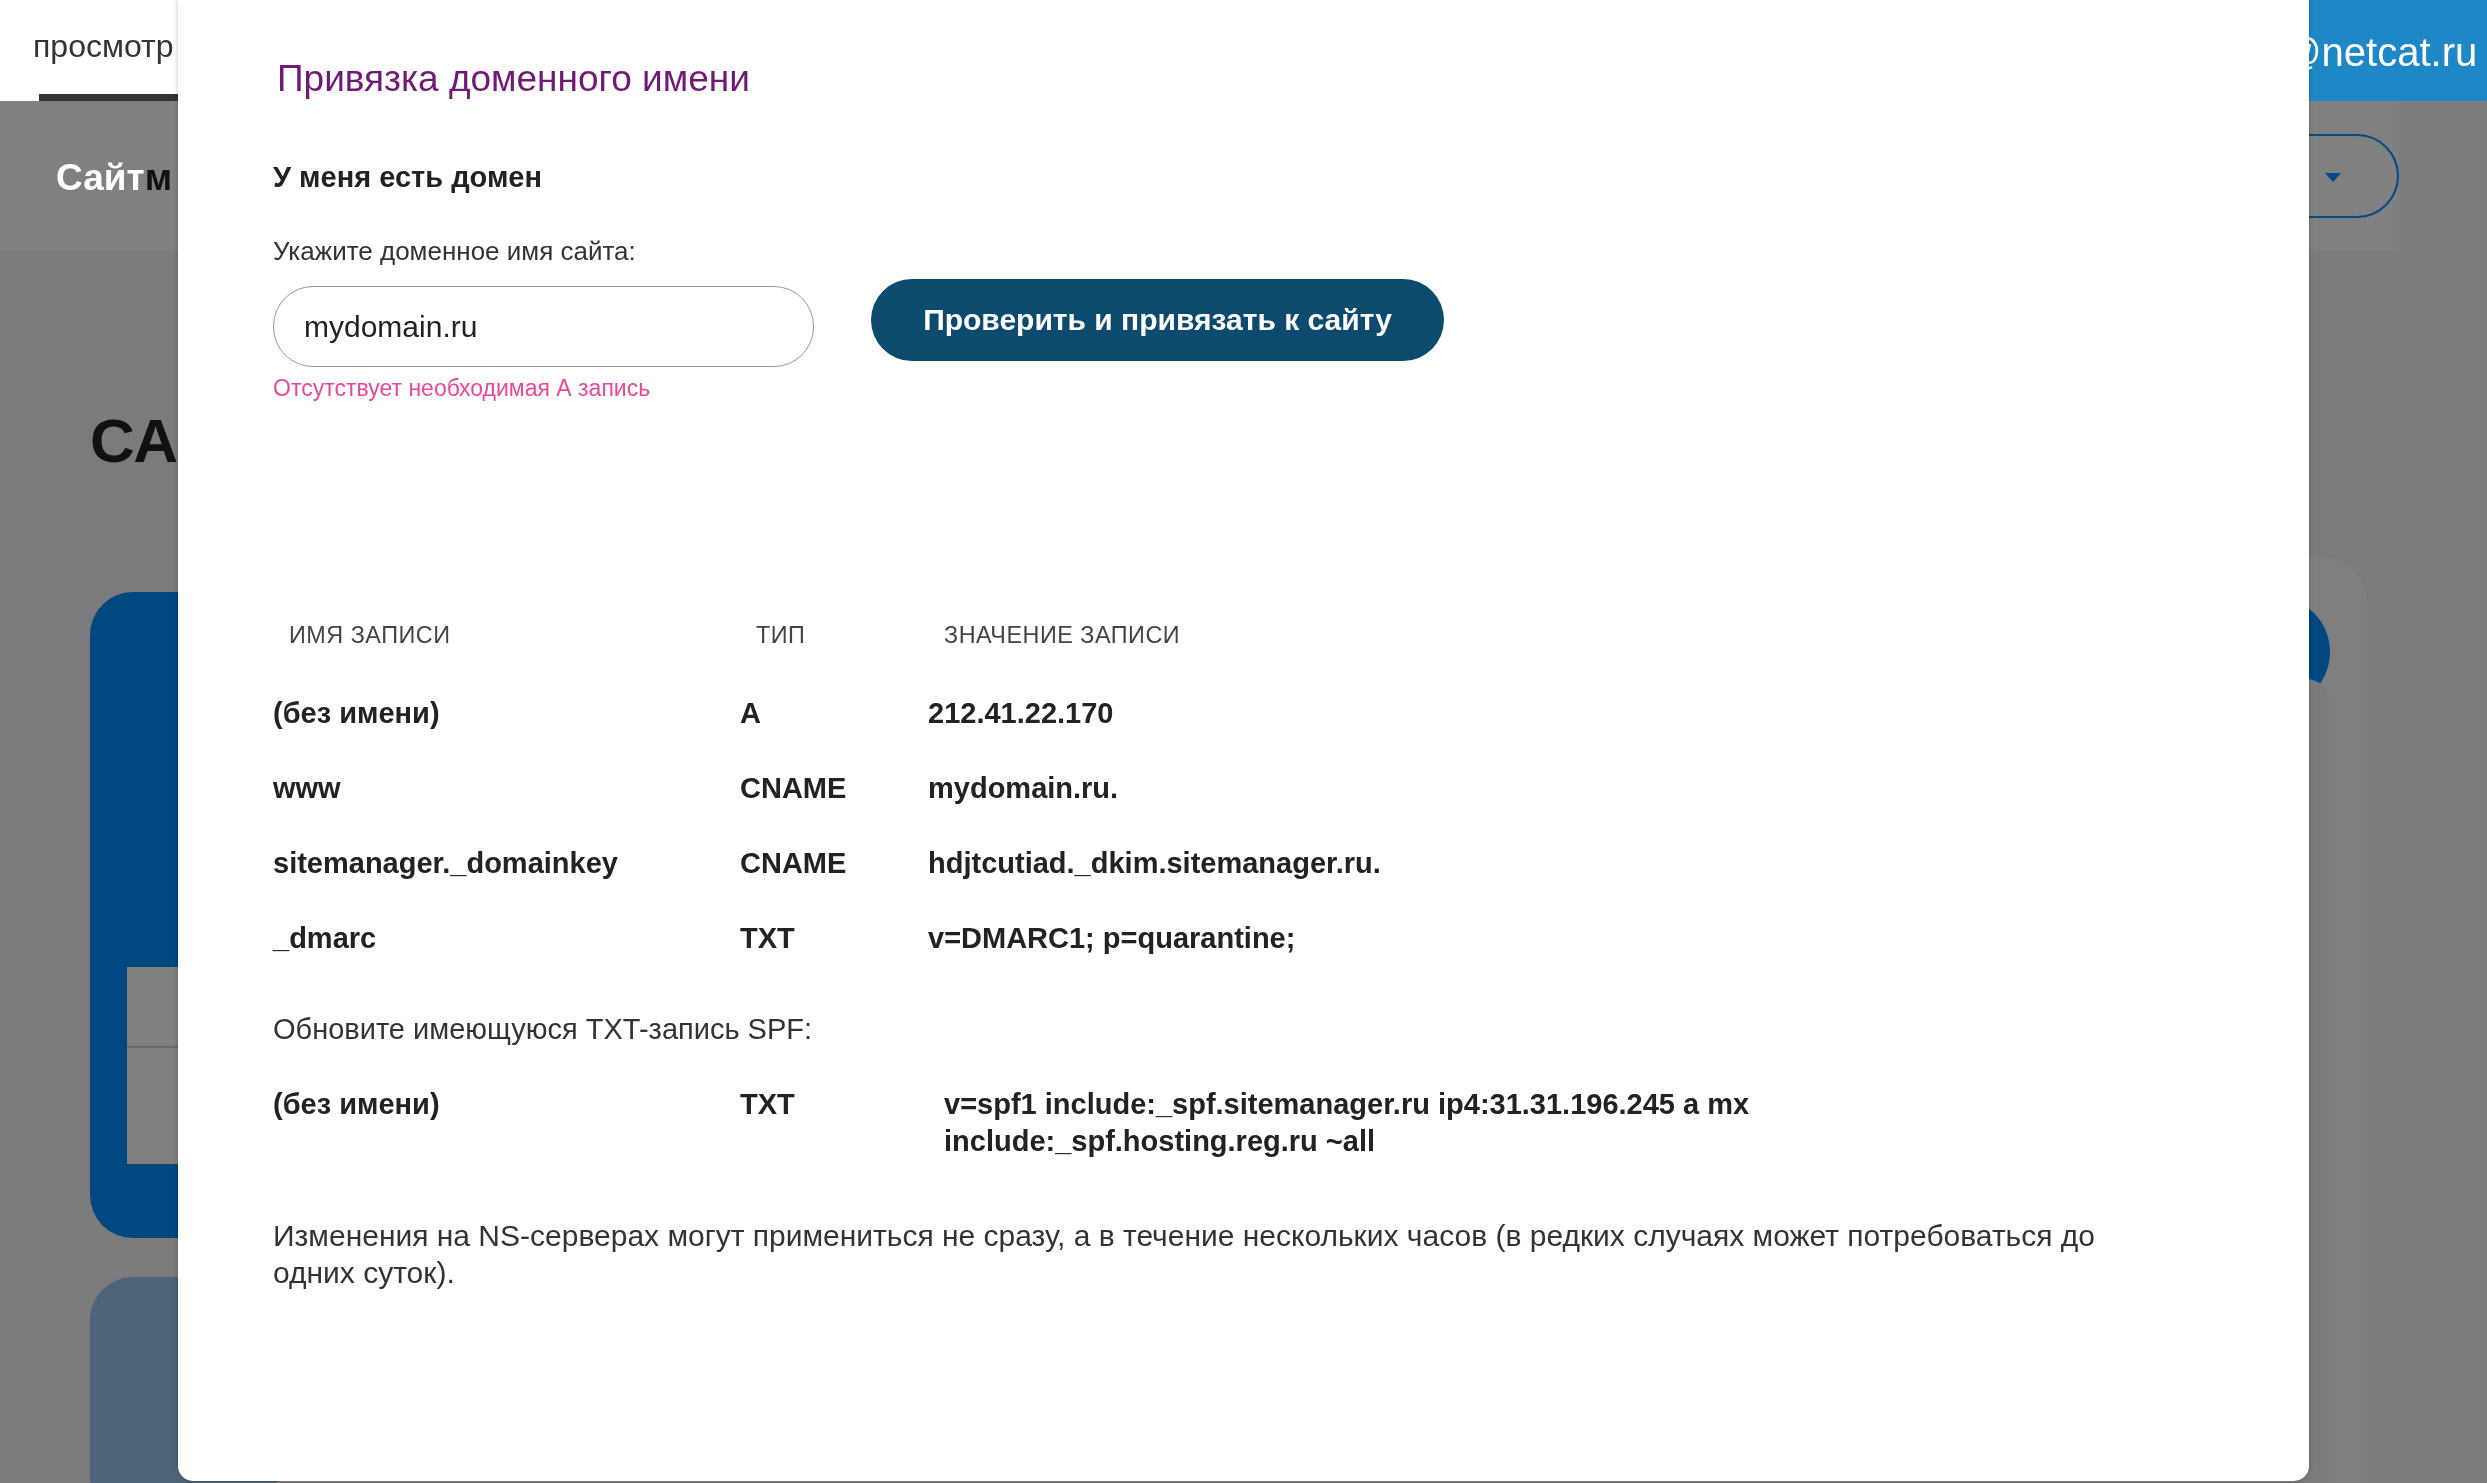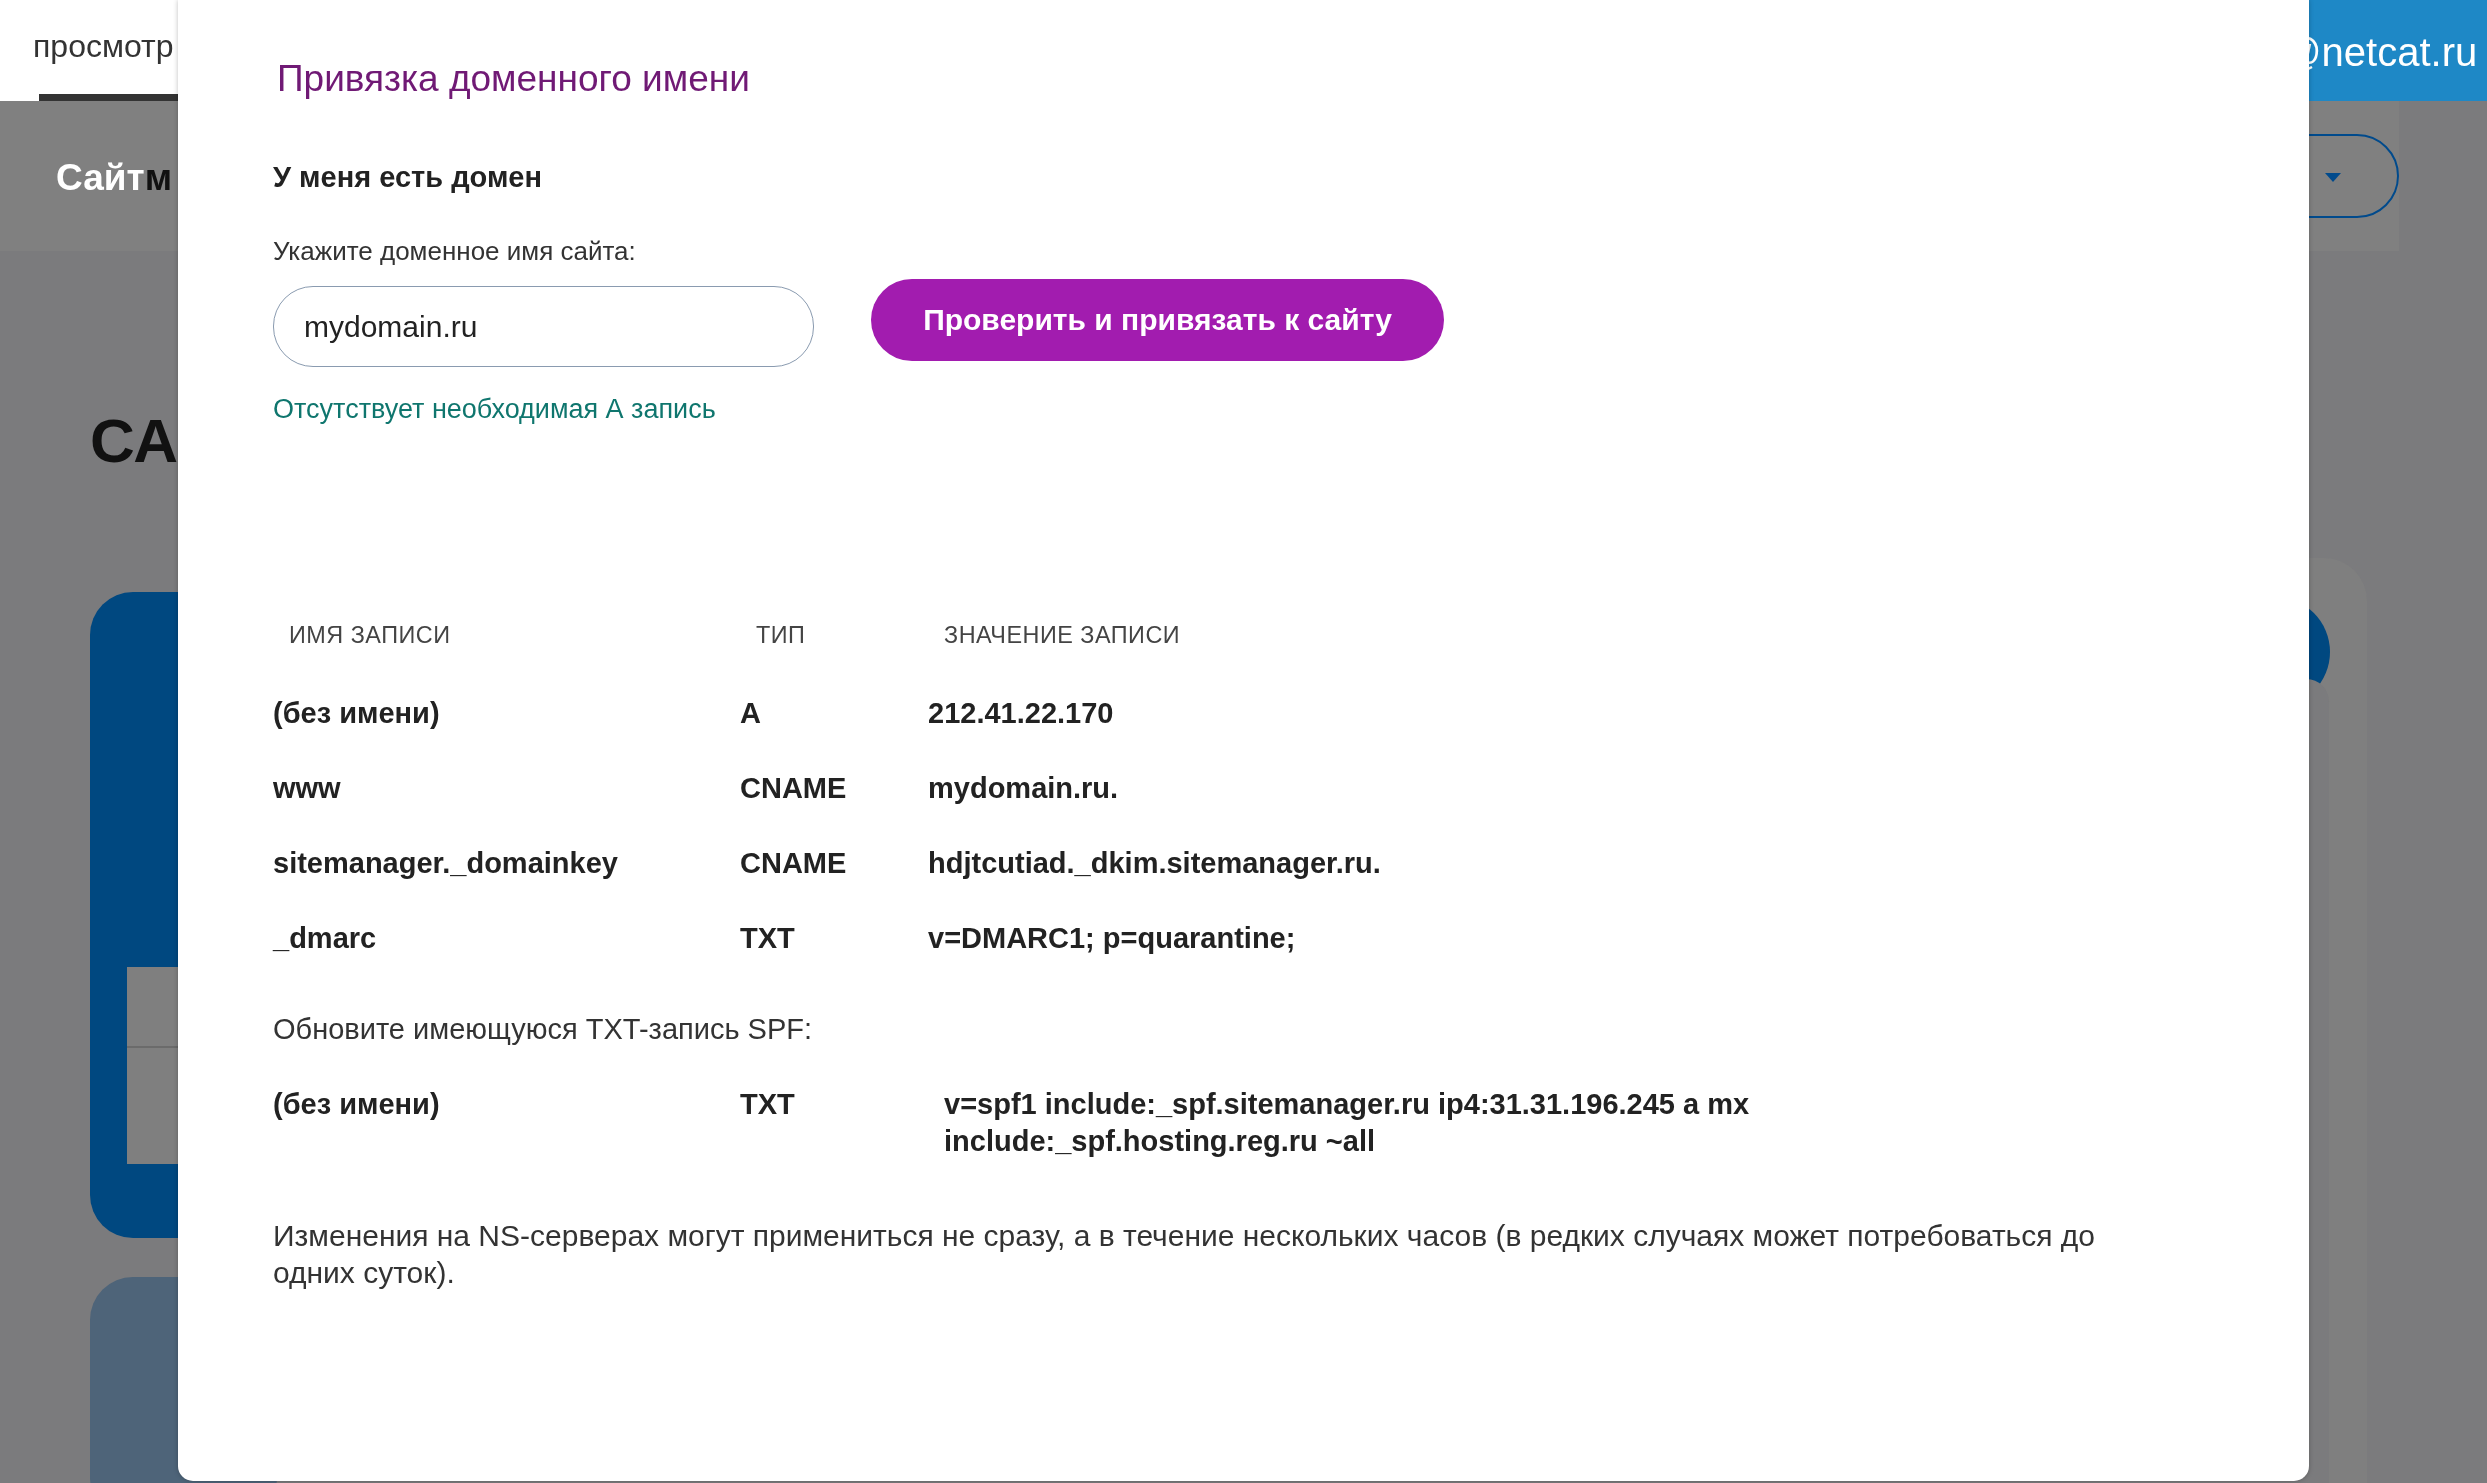--- a/index.html
+++ b/index.html
@@ -27,22 +27,22 @@
   .bg-card-right { position: absolute; left: 2247px; top: 558px; width: 120px; height: 936px; background: #7f7f7f; border-radius: 0 43px 0 0; }
   .bg-card-right2 { position: absolute; left: 2247px; top: 679px; width: 82px; height: 843px; background: #7b7b7d; border-radius: 0 22.5px 0 0; }
   .bg-pill { position: absolute; left: 2229px; top: 597px; width: 101px; height: 110px; background: #004880; border-radius: 0 56px 56px 0; }
 
   
   .modal { position: absolute; left: 178px; top: 0; width: 2131px; height: 1481px; background: #ffffff; border-radius: 0 0 15px 15px; box-shadow: 0 0 5.6px rgba(0,0,0,0.25); }
   .modal-title { position: absolute; left: 99px; top: 58px; font-size: 37px; font-weight: 500; color: #701a75; white-space: nowrap; }
   .section-title { position: absolute; left: 95px; top: 161px; font-size: 29px; font-weight: bold; color: #222; white-space: nowrap; }
   .field-label { position: absolute; left: 95px; top: 236px; font-size: 26px; color: #333; white-space: nowrap; }
   .domain-input { position: absolute; left: 95px; top: 286px; width: 541px; height: 81px; border: 1.9px solid #8a9bb0; border-radius: 40px; font-size: 30px; color: #222; padding: 0 30px; font-family: "Liberation Sans", "DejaVu Sans", sans-serif; background: #fff; outline: none; }
-  .bind-button { position: absolute; left: 693px; top: 279px; width: 573px; height: 82px; border: none; border-radius: 41px; background: #a21caf; color: #fff; font-size: 30px; font-weight: bold; font-family: "Liberation Sans", "DejaVu Sans", sans-serif; cursor: pointer; white-space: nowrap; }
-  .error-text { position: absolute; left: 95px; top: 394px; font-size: 27px; color: #0f766e; white-space: nowrap; }
+  .bind-button { position: absolute; left: 693px; top: 279px; width: 573px; height: 82px; border: none; border-radius: 41px; background: #0c4a6e; color: #fff; font-size: 30px; font-weight: bold; font-family: "Liberation Sans", "DejaVu Sans", sans-serif; cursor: pointer; white-space: nowrap; }
+  .error-text { position: absolute; left: 95px; top: 375px; font-size: 23px; color: #ec4899; white-space: nowrap; }
 
   .instructions { position: absolute; left: 95px; top: 485px; width: 1892px; font-size: 30px; line-height: 37px; color: #333; }
 
   .records { position: absolute; left: 95px; top: 622px; width: 1967px; }
   .rec-header { position: absolute; left: 16px; top: 0; width: 100%; height: 34px; font-size: 23.4px; color: #444; text-transform: uppercase; letter-spacing: 0.5px; }
   .rec-row { position: absolute; left: 0; width: 100%; font-size: 29px; font-weight: bold; color: #222; line-height: 37px; }
   .col-name { position: absolute; left: 0; white-space: nowrap; }
   .col-type { position: absolute; left: 467px; white-space: nowrap; }
   .col-value { position: absolute; left: 655px; width: 1030px; }
 

